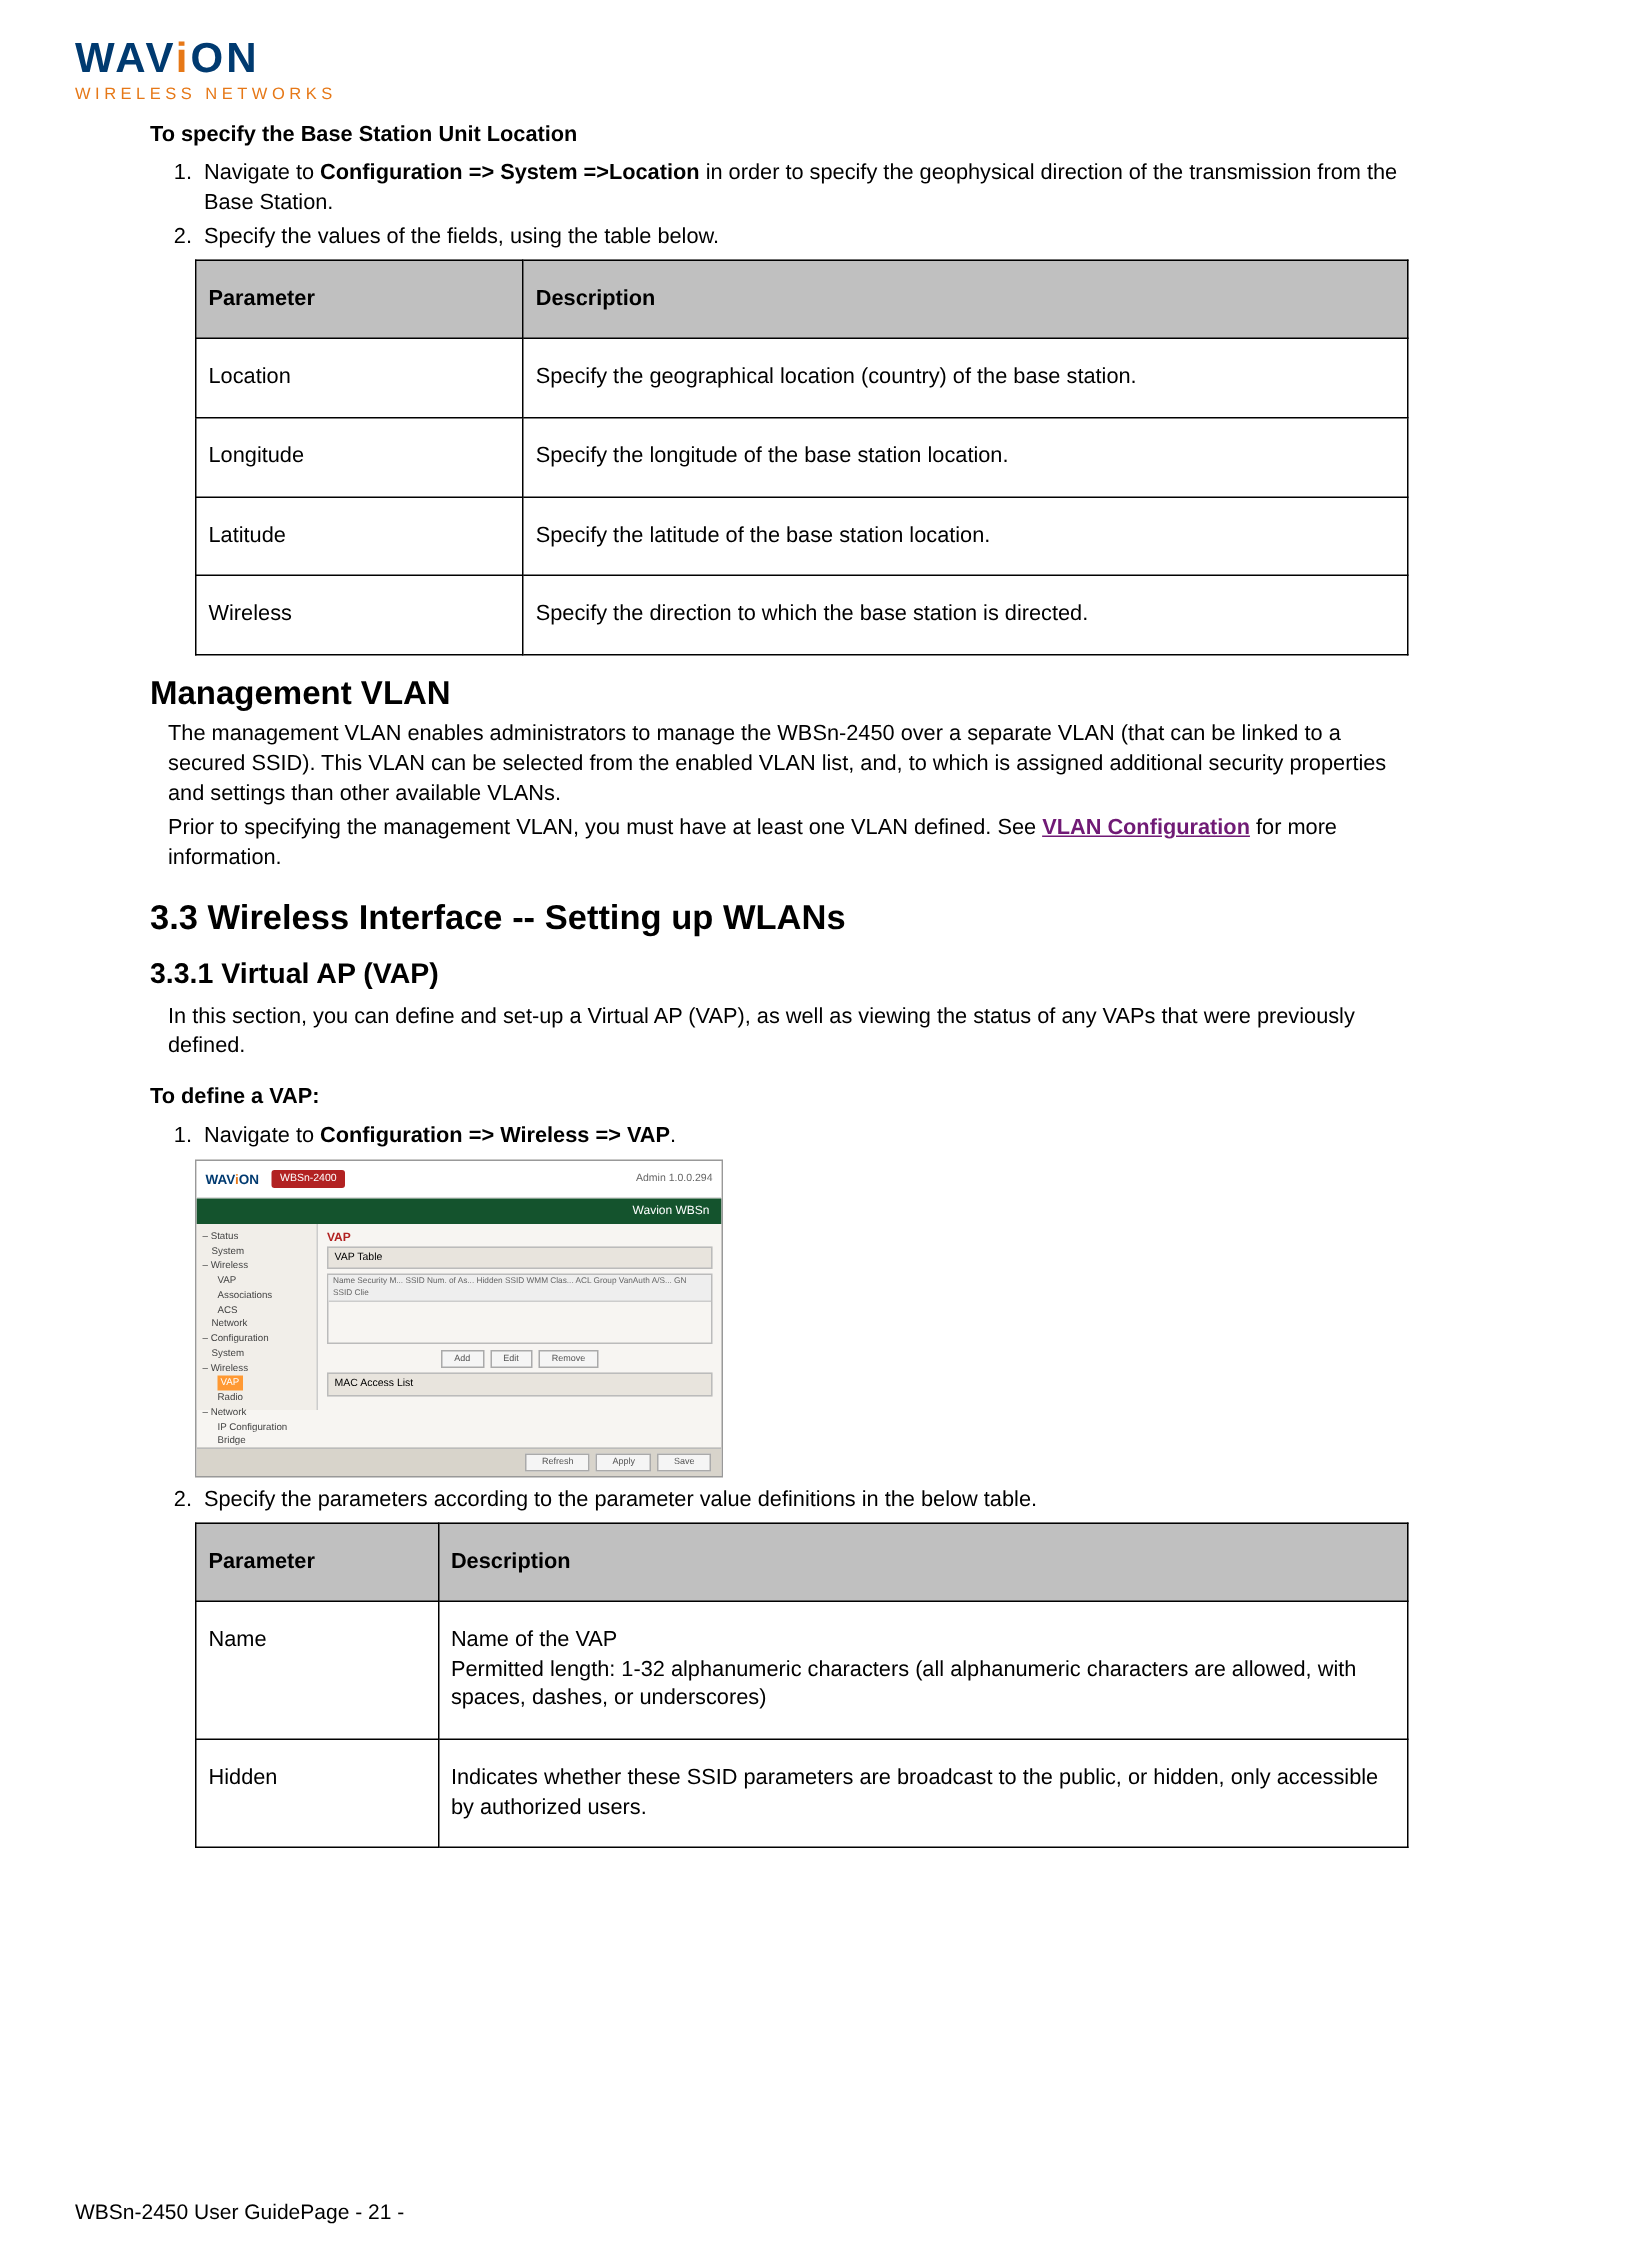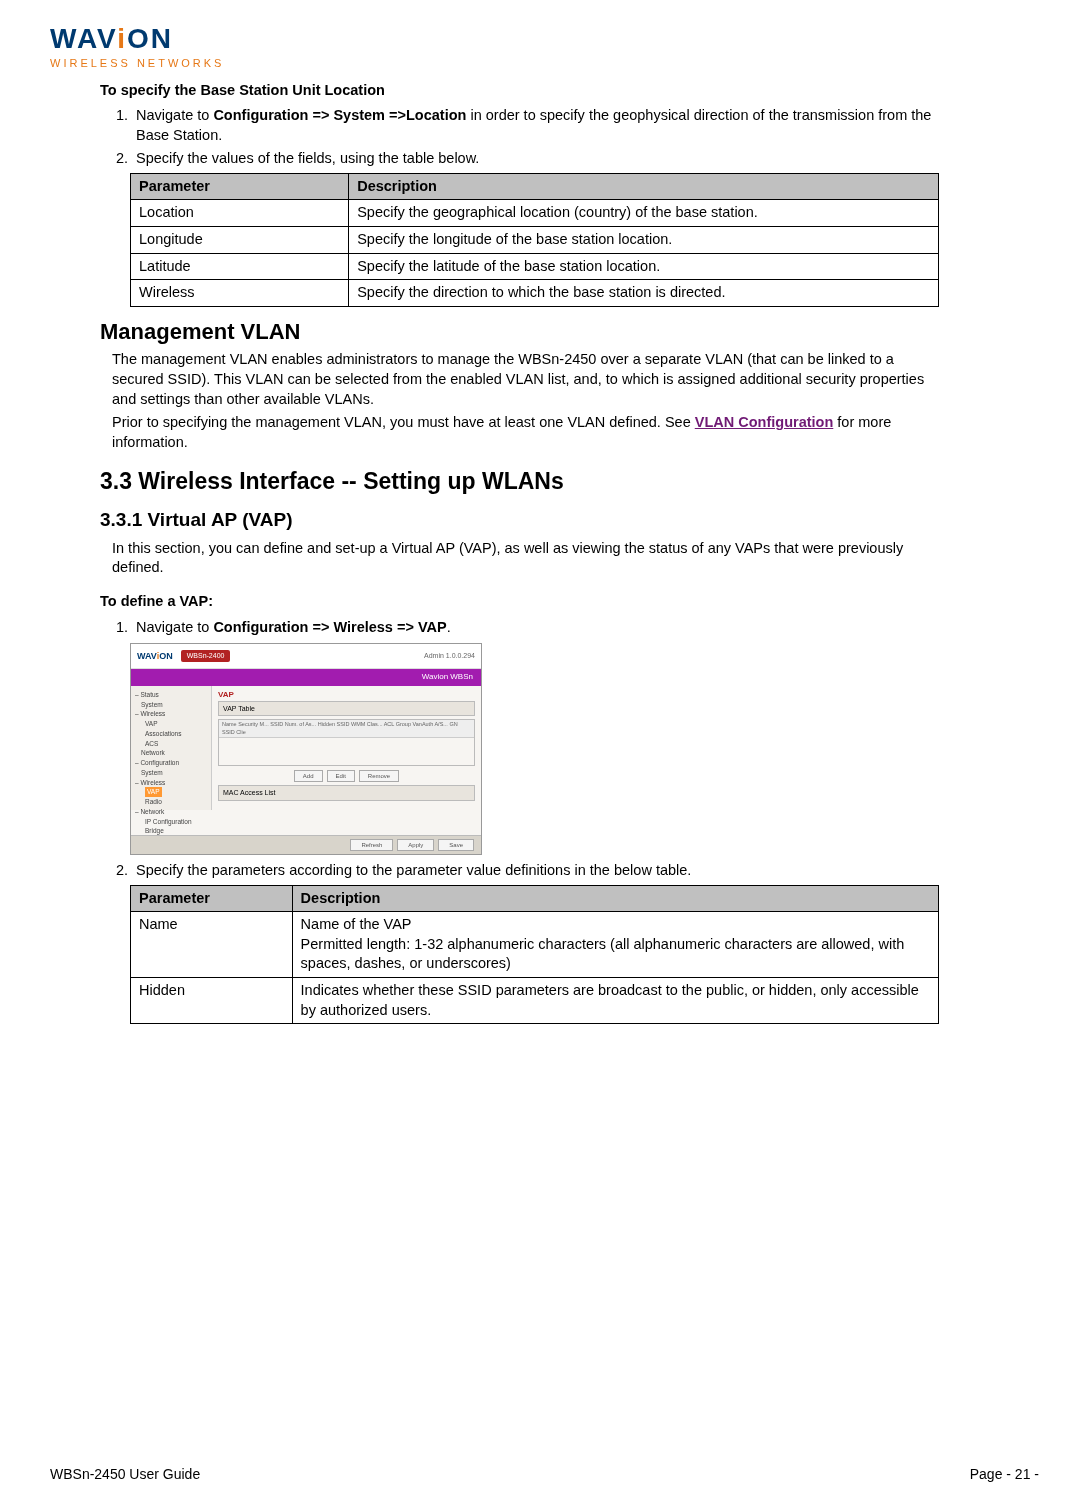--- a/index.html
+++ b/index.html
@@ -46,21 +46,21 @@
       margin-bottom: 4px;
       padding-left: 4px;
     }
     table.param-table {
       border-collapse: collapse;
       width: 100%;
       margin: 4px 0 10px 0;
     }
     table.param-table th, table.param-table td {
       border: 1px solid #000;
-      padding: 3px 8px;
+      padding: 16px 8px;
       text-align: left;
       vertical-align: top;
       font-size: 14.5px;
     }
     table.param-table th {
       background: #c0c0c0;
       font-weight: bold;
     }
     .section-h2 {
       font-weight: bold;
@@ -119,21 +119,21 @@
       padding: 1px 6px;
       border-radius: 2px;
       margin-left: 8px;
       font-size: 7px;
     }
     .sp-right {
       margin-left: auto;
       color: #666;
     }
     .sp-header {
-      background: #a21caf;
+      background: #14532d;
       color: #fff;
       padding: 3px 8px;
       font-size: 8px;
       text-align: right;
     }
     .sp-body {
       display: flex;
       height: 124px;
     }
     .sp-sidebar {
@@ -204,21 +204,21 @@
     }
     .sp-footer .sp-btn {
       padding: 1px 10px;
     }
     .footer {
       position: fixed;
       bottom: 25px;
       left: 50px;
       right: 50px;
       display: flex;
-      justify-content: space-between;
+      justify-content: flex-start;
       font-size: 14px;
       font-family: Arial, sans-serif;
     }
     .indented-list {
        margin-left: 30px;
     }
   </style>
 </head>
 <body>
 

